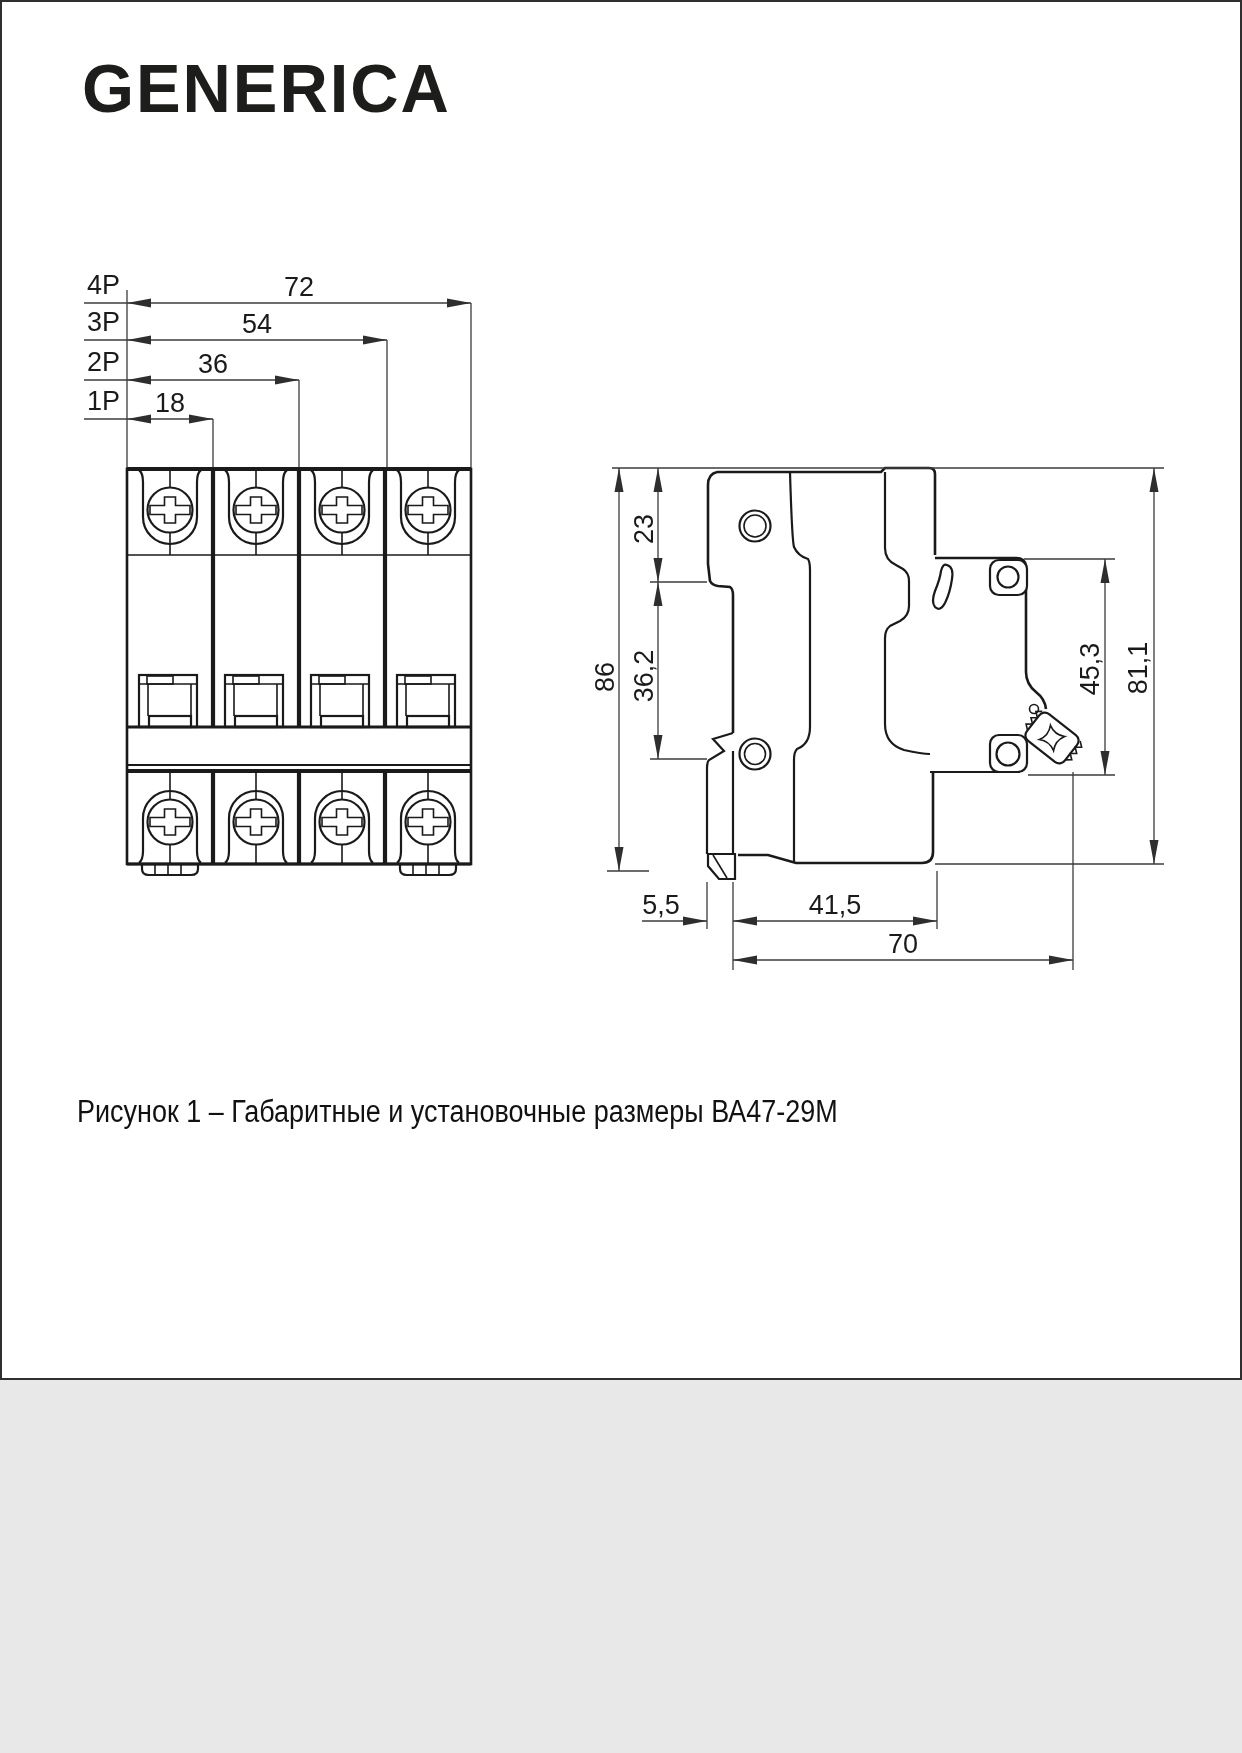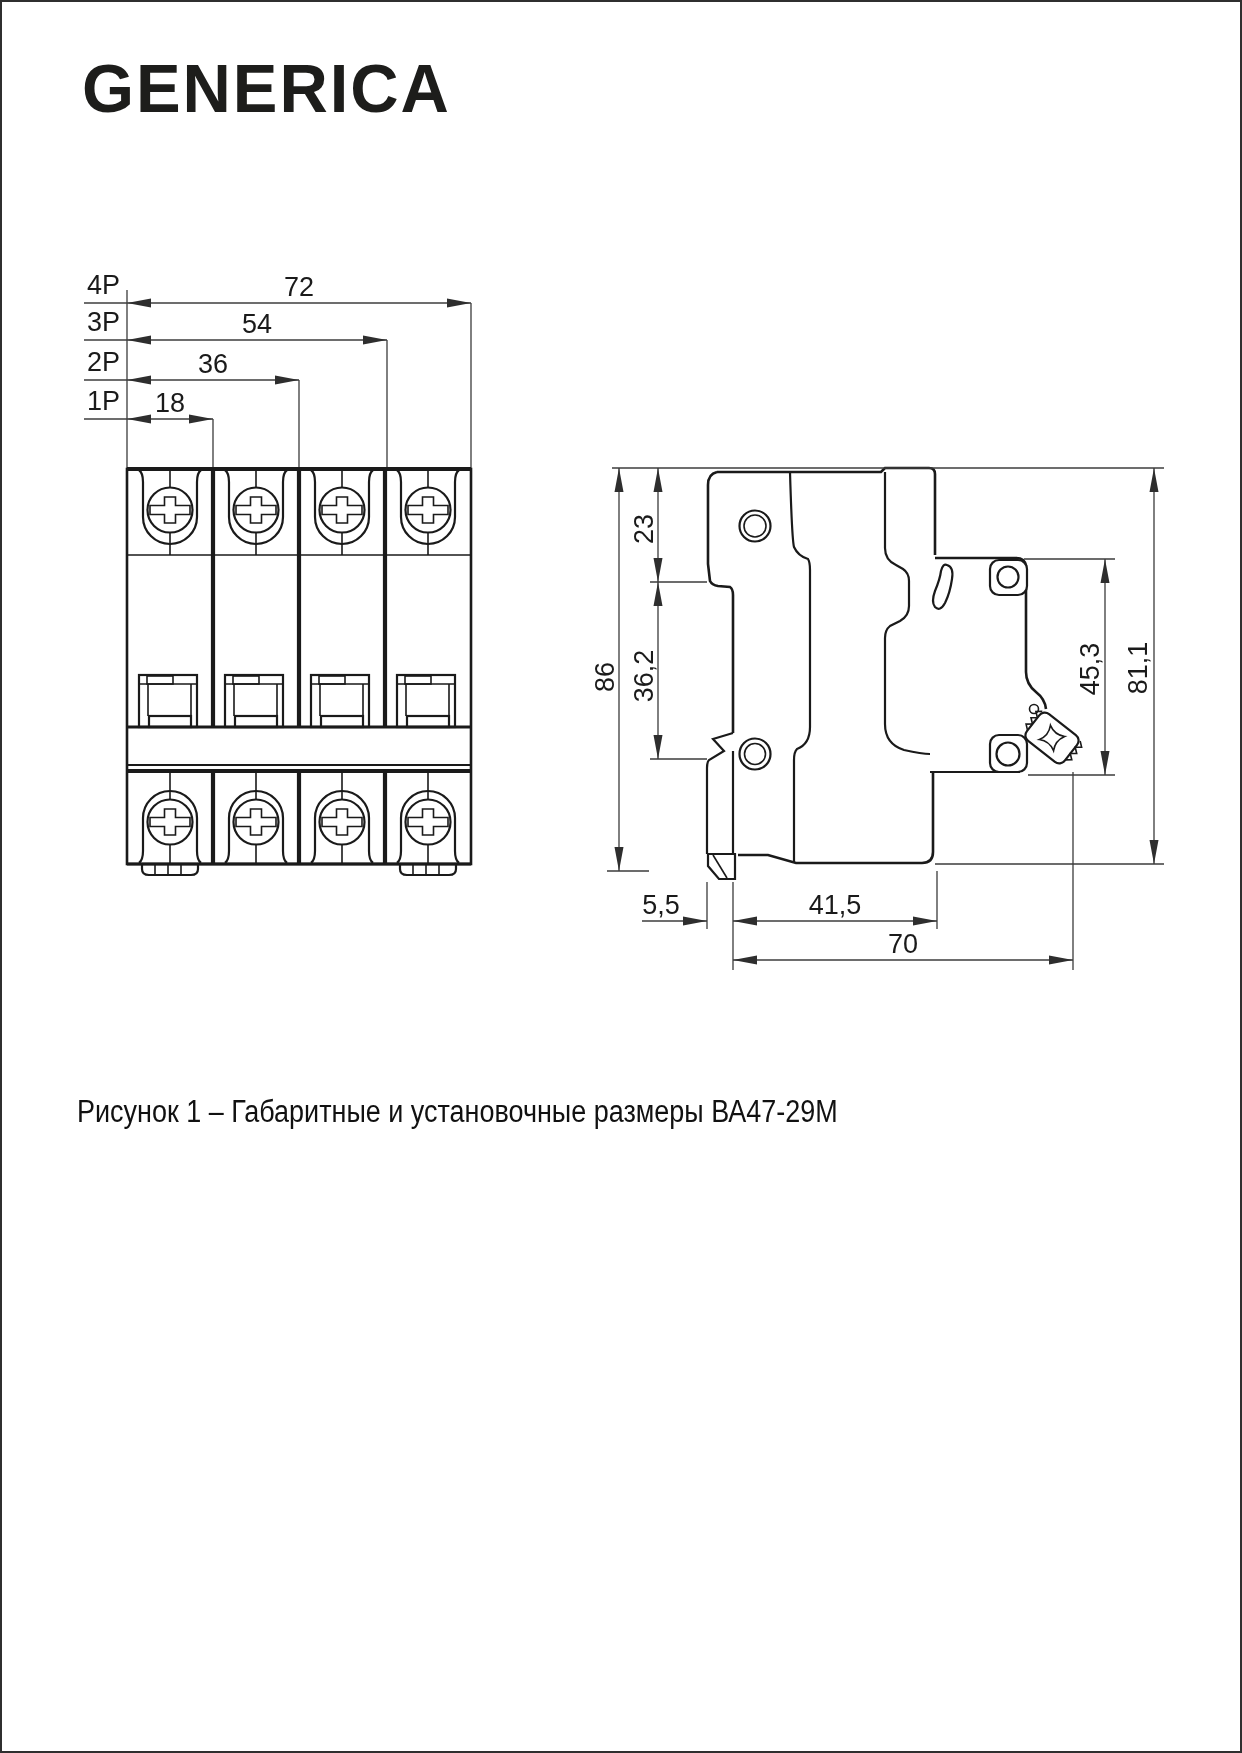--- a/index.html
+++ b/index.html
@@ -1,18 +1,18 @@
 <!DOCTYPE html>
 <html><head>
 <meta charset="utf-8">
 <style>
   html,body{margin:0;padding:0;background:#e8e8e8;}
   .page{
     position:relative;
-    width:1242px;height:1753px;
+    width:1242px;height:1380px;
     background:#ffffff;
     border:2px solid #2f2f2f;
     box-sizing:border-box;
     overflow:hidden;
     font-family:"Liberation Sans", sans-serif;
   }
   .logo{
     position:absolute;left:80px;top:52px;
     font-size:69px;font-weight:bold;letter-spacing:2px;
     color:#1d1d1b;line-height:1;

